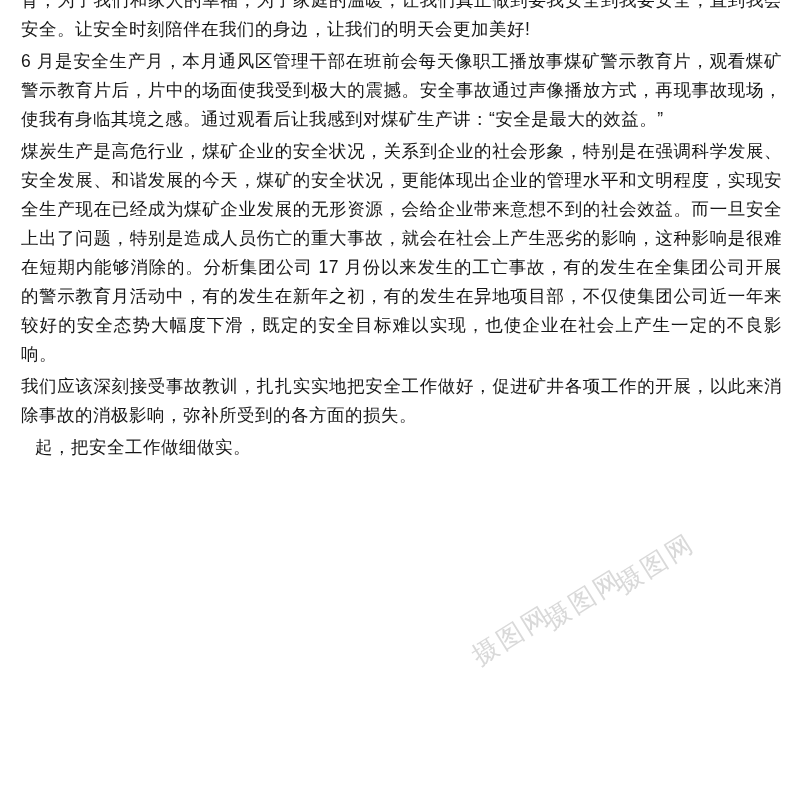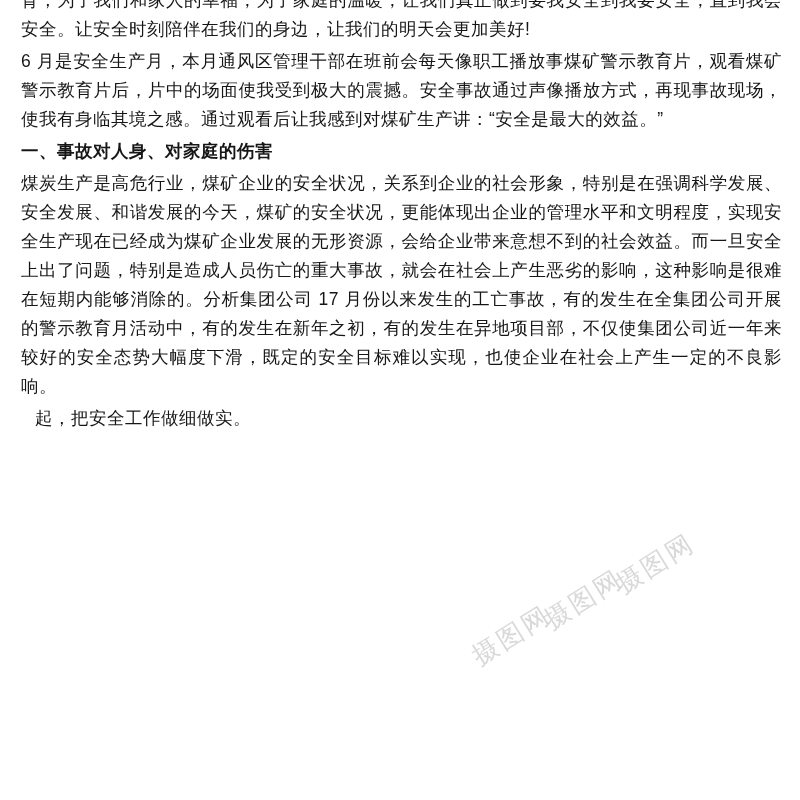--- a/index.html
+++ b/index.html
@@ -61,17 +61,17 @@
 
 <div class="page">
   <div class="watermark-layer">
       <span class="wm" style="left: 468px; top: 618px;">摄图网</span>
       <span class="wm" style="left: 540px; top: 582px;">摄图网</span>
       <span class="wm" style="left: 612px; top: 546px;">摄图网</span>
     </div>
   <div class="doc">
       <div class="block paragraph">育，为了我们和家人的幸福，为了家庭的温暖，让我们真正做到要我安全到我要安全，直到我会安全。让安全时刻陪伴在我们的身边，让我们的明天会更加美好!</div>
       <div class="block paragraph">6 月是安全生产月，本月通风区管理干部在班前会每天像职工播放事煤矿警示教育片，观看煤矿警示教育片后，片中的场面使我受到极大的震撼。安全事故通过声像播放方式，再现事故现场，使我有身临其境之感。通过观看后让我感到对煤矿生产讲：“安全是最大的效益。”</div>
-      <div class="block heading">一、事故对人身、对家庭的伤害</div>
       <div class="block paragraph">煤炭生产是高危行业，煤矿企业的安全状况，关系到企业的社会形象，特别是在强调科学发展、安全发展、和谐发展的今天，煤矿的安全状况，更能体现出企业的管理水平和文明程度，实现安全生产现在已经成为煤矿企业发展的无形资源，会给企业带来意想不到的社会效益。而一旦安全上出了问题，特别是造成人员伤亡的重大事故，就会在社会上产生恶劣的影响，这种影响是很难在短期内能够消除的。分析集团公司 17 月份以来发生的工亡事故，有的发生在全集团公司开展的警示教育月活动中，有的发生在新年之初，有的发生在异地项目部，不仅使集团公司近一年来较好的安全态势大幅度下滑，既定的安全目标难以实现，也使企业在社会上产生一定的不良影响。</div>
+      <div class="block paragraph">我们应该深刻接受事故教训，扎扎实实地把安全工作做好，促进矿井各项工作的开展，以此来消除事故的消极影响，弥补所受到的各方面的损失。</div>
       <div class="block indent">起，把安全工作做细做实。</div>
     </div>
 </div>
 
 </body></html>

